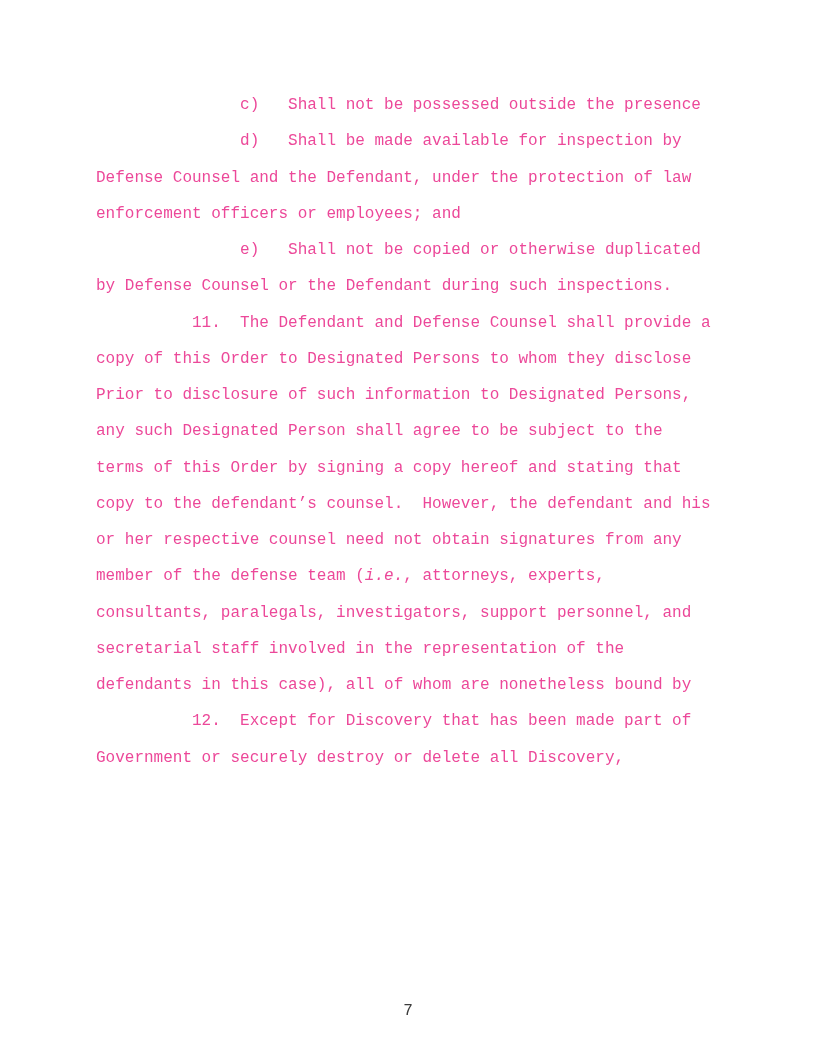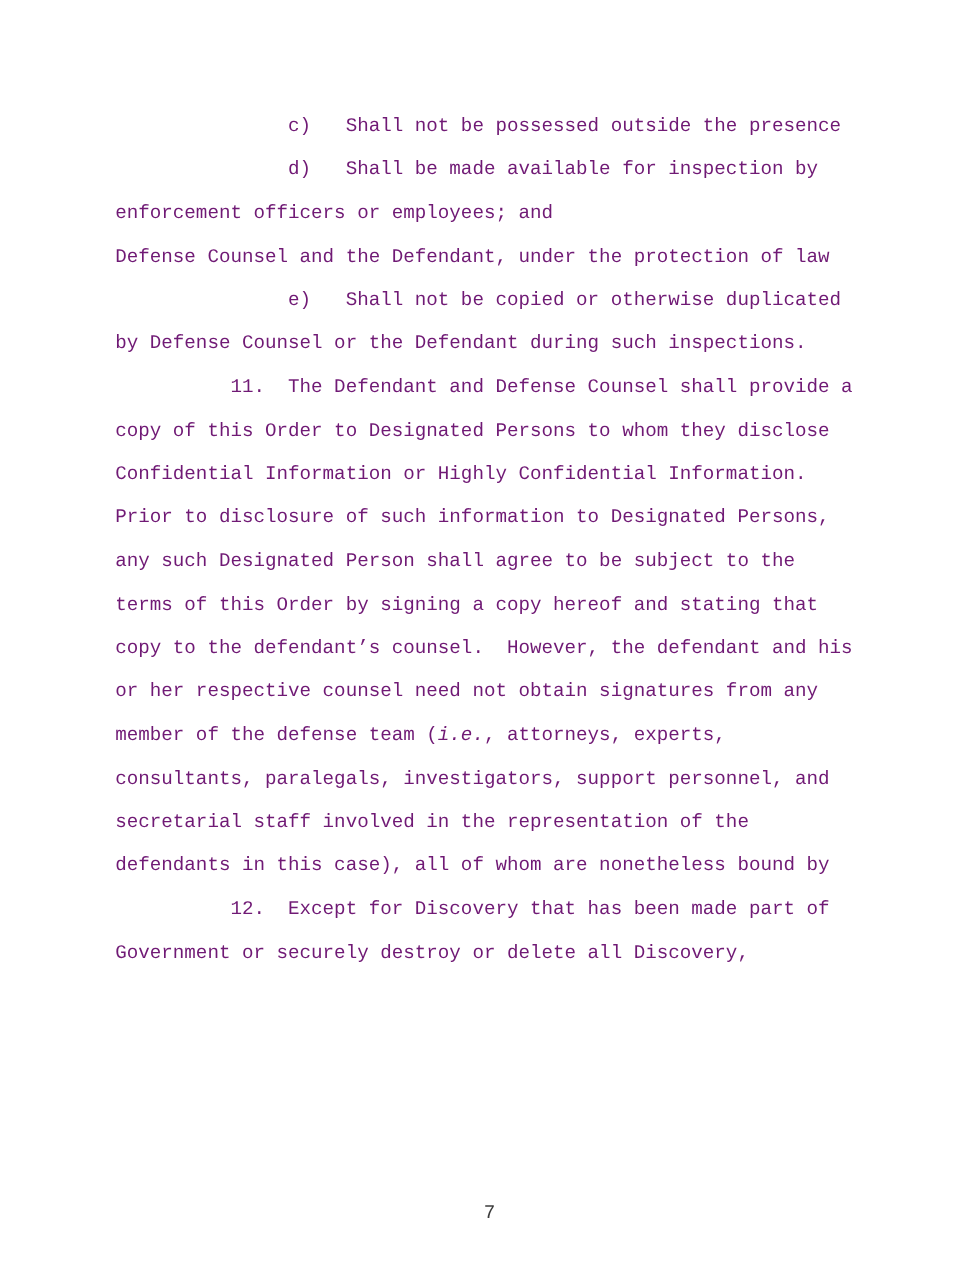--- a/index.html
+++ b/index.html
@@ -11,21 +11,21 @@
     position: relative;
     width: 816px;
     height: 1056px;
     background: #ffffff;
     overflow: hidden;
   }
   .doc-text {
     position: absolute;
     left: 96px;
     top: 87px;
-    color: #701a75;
+    color: #ec4899;
     font-size: 16px;
     line-height: 36.25px;
   }
   .line {
     white-space: pre;
     height: 36.25px;
   }
   .italic {
     font-style: italic;
     font-family: Liberation Mono, monospace;
@@ -41,27 +41,26 @@
     line-height: 20px;
   }
 </style>
 </head>
 <body>
 
 <div class="page">
   <div class="doc-text">
     <div class="line">               c)   Shall not be possessed outside the presence</div>
     <div class="line">               d)   Shall be made available for inspection by</div>
+    <div class="line">Defense Counsel and the Defendant, under the protection of law</div>
     <div class="line">enforcement officers or employees; and</div>
-    <div class="line">Defense Counsel and the Defendant, under the protection of law</div>
     <div class="line">               e)   Shall not be copied or otherwise duplicated</div>
     <div class="line">by Defense Counsel or the Defendant during such inspections.</div>
     <div class="line">          11.  The Defendant and Defense Counsel shall provide a</div>
     <div class="line">copy of this Order to Designated Persons to whom they disclose</div>
-    <div class="line">Confidential Information or Highly Confidential Information.</div>
     <div class="line">Prior to disclosure of such information to Designated Persons,</div>
     <div class="line">any such Designated Person shall agree to be subject to the</div>
     <div class="line">terms of this Order by signing a copy hereof and stating that</div>
     <div class="line">copy to the defendant’s counsel.  However, the defendant and his</div>
     <div class="line">or her respective counsel need not obtain signatures from any</div>
     <div class="line"><span>member of the defense team (</span><span class="italic">i.e.</span><span>, attorneys, experts,</span></div>
     <div class="line">consultants, paralegals, investigators, support personnel, and</div>
     <div class="line">secretarial staff involved in the representation of the</div>
     <div class="line">defendants in this case), all of whom are nonetheless bound by</div>
     <div class="line">          12.  Except for Discovery that has been made part of</div>

